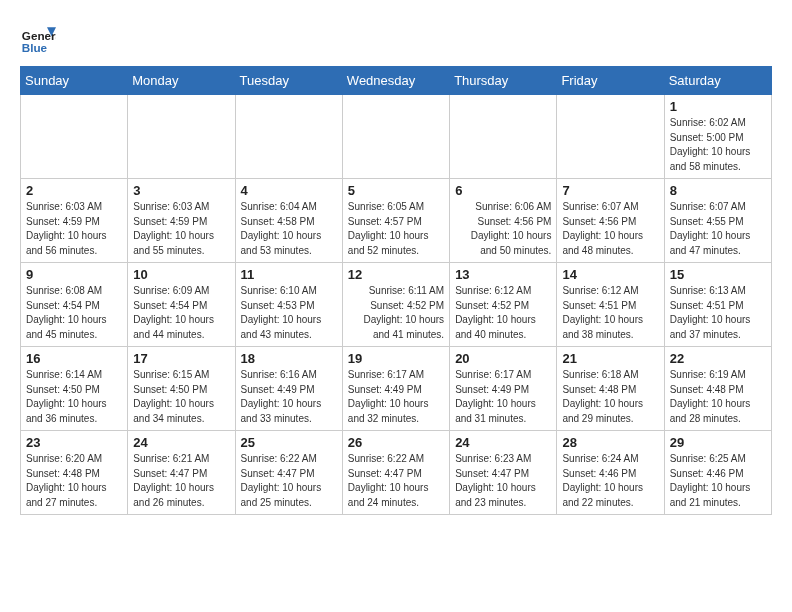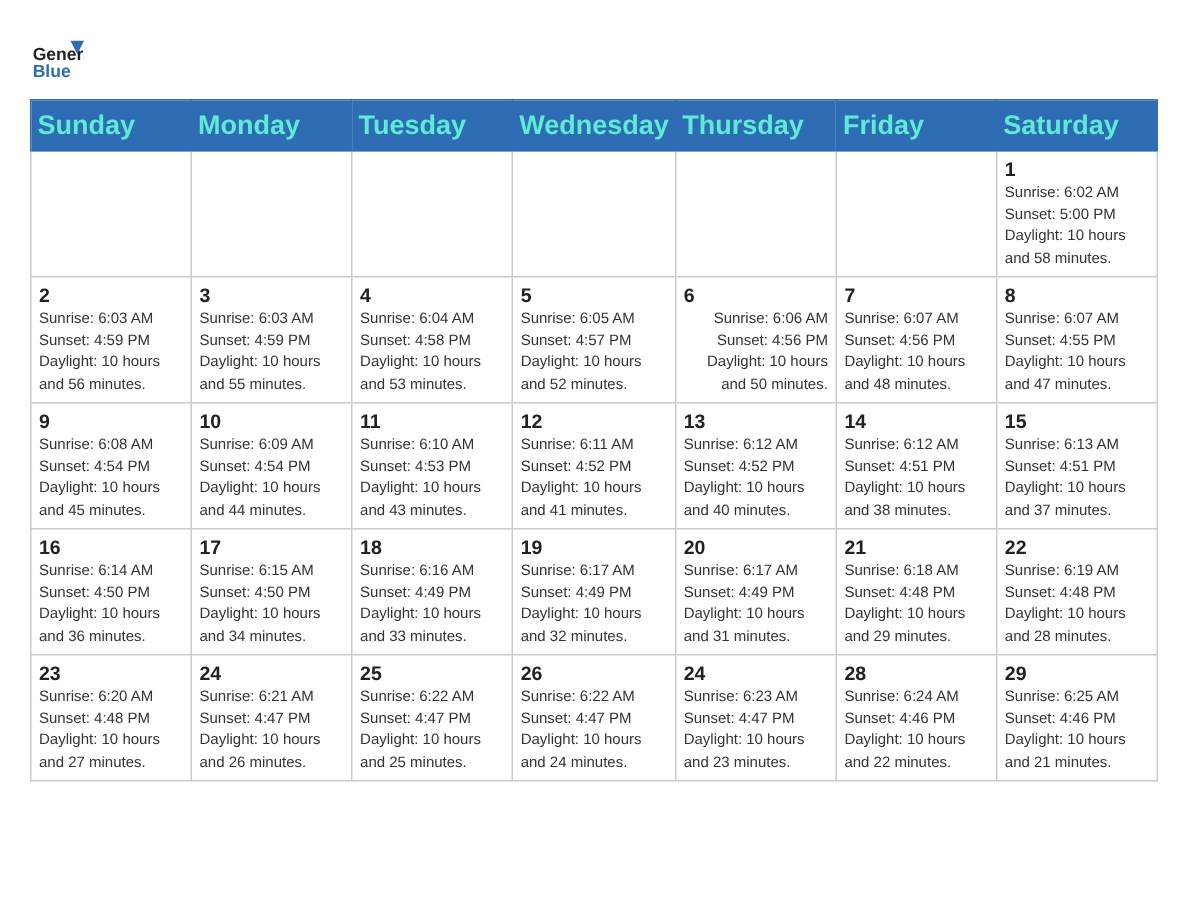--- a/index.html
+++ b/index.html
@@ -37,23 +37,23 @@
       font-size: 15px;
       color: #444;
     }
     .calendar {
       width: 100%;
       border-collapse: collapse;
       border: 1px solid #ccc;
     }
     .calendar th {
       background: #2e6db4;
-      color: #5eead4;
-      font-size: 18px;
-      font-weight: bold;
+      color: #ffffff;
+      font-size: 13px;
+      font-weight: normal;
       padding: 6px 4px;
       text-align: left;
       border: 1px solid #2e6db4;
     }
     .calendar td {
       border: 1px solid #ccc;
       vertical-align: top;
       padding: 4px 5px;
       font-size: 10.5px;
       color: #333;
@@ -184,21 +184,21 @@
 Daylight: 10 hours and 44 minutes.</div>
         </td>
         <td>
           <div class="day-num">11</div>
           <div class="day-info" style="white-space: pre-line;">Sunrise: 6:10 AM
 Sunset: 4:53 PM
 Daylight: 10 hours and 43 minutes.</div>
         </td>
         <td>
           <div class="day-num">12</div>
-          <div class="day-info" style="white-space: pre-line;">Sunrise: 6:11 AM
+          <div class="day-info" style="white-space: pre-line; text-align: right;">Sunrise: 6:11 AM
 Sunset: 4:52 PM
 Daylight: 10 hours and 41 minutes.</div>
         </td>
         <td>
           <div class="day-num">13</div>
           <div class="day-info" style="white-space: pre-line;">Sunrise: 6:12 AM
 Sunset: 4:52 PM
 Daylight: 10 hours and 40 minutes.</div>
         </td>
         <td>

